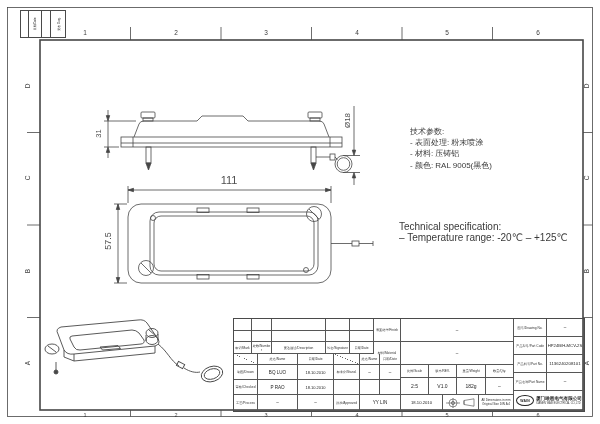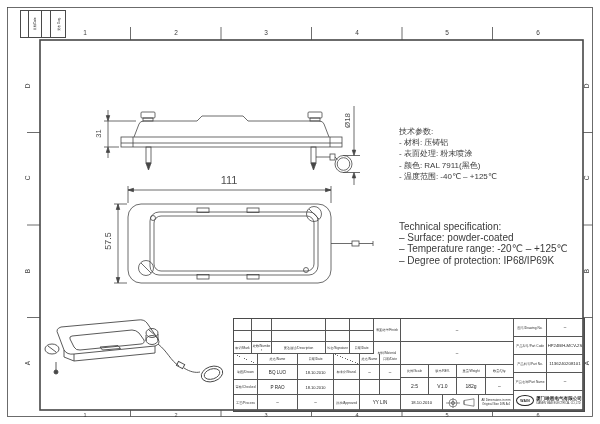--- a/index.html
+++ b/index.html
@@ -193,32 +193,29 @@
     <div class="rc" style="left:30px;width:16px;border-right:none;">
       <span>更改 Dwg.</span>
     </div>
   </div>
 
   <span class="dim" style="left:212px;top:174px;width:34px;font-size:11px;">111</span>
   <span class="dim rot" style="left:94px;top:236px;width:28px;font-size:9px;">57.5</span>
   <span class="dim rot" style="left:90px;top:129px;width:16px;font-size:7.5px;">31</span>
   <span class="dim rot" style="left:334px;top:116px;width:26px;font-size:8px;">Ø18</span>
 
-  <div id="spec-cn" class="spec" style="left:399px;top:126px;">
+  <div id="spec-cn" class="spec" style="left:410px;top:126px;">
     <div>技术参数:</div>
+    <div>- 表面处理: 粉末喷涂</div>
     <div>- 材料: 压铸铝</div>
-    <div>- 表面处理: 粉末喷涂</div>
-    <div>- 颜色: RAL 7911(黑色)</div>
-    <div>- 温度范围: -40℃ – +125℃</div>
+    <div>- 颜色: RAL 9005(黑色)</div>
   </div>
   <div id="spec-en" class="spec" style="left:399px;top:221px;">
     <div>Technical specification:</div>
-    <div>– Surface: powder-coated</div>
     <div>– Temperature range: -20℃ – +125℃</div>
-    <div>– Degree of protection: IP68/IP69K</div>
   </div>
 
   <div id="tblock">
 
     <div class="cell" style="left:0;top:0;width:18px;height:12px;"></div>
     <div class="cell" style="left:18px;top:0;width:20px;height:12px;"></div>
     <div class="cell" style="left:38px;top:0;width:54px;height:12px;"></div>
     <div class="cell" style="left:92px;top:0;width:24px;height:12px;"></div>
     <div class="cell" style="left:116px;top:0;width:24px;height:12px;"></div>
     <div class="cell" style="left:0;top:12px;width:18px;height:11px;"></div>

